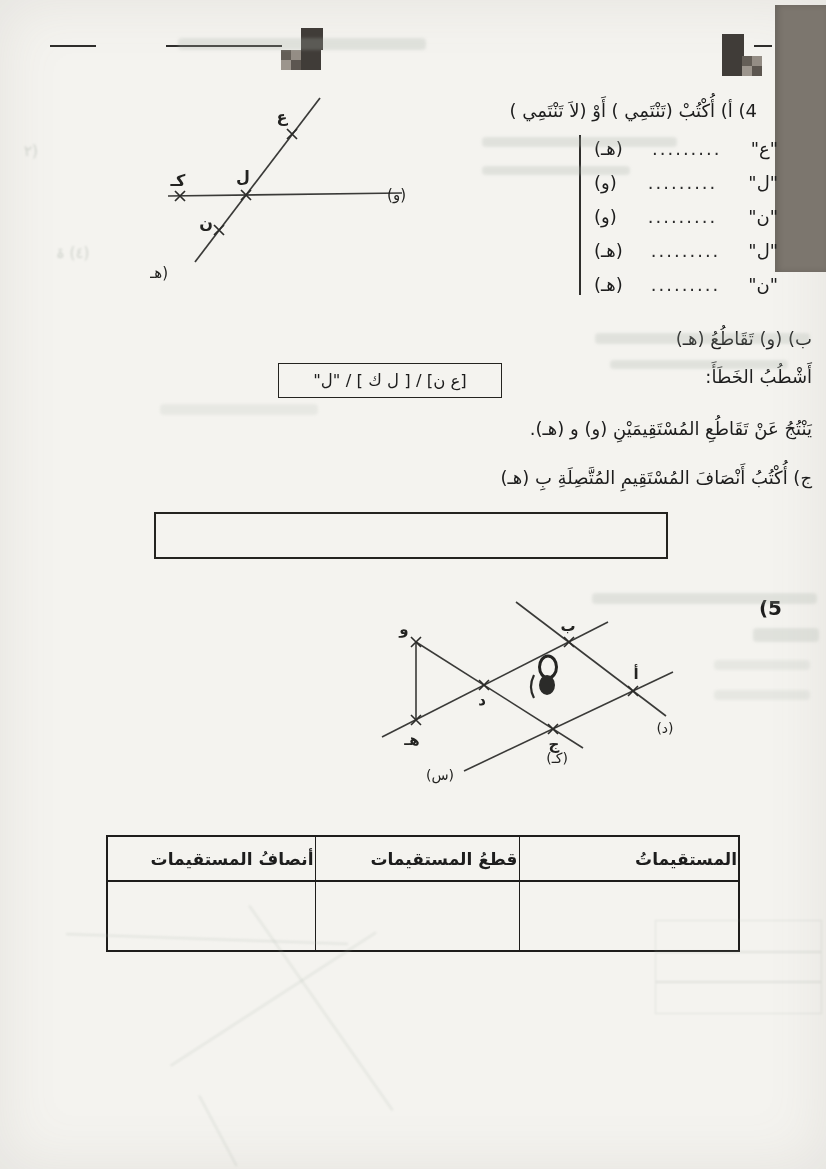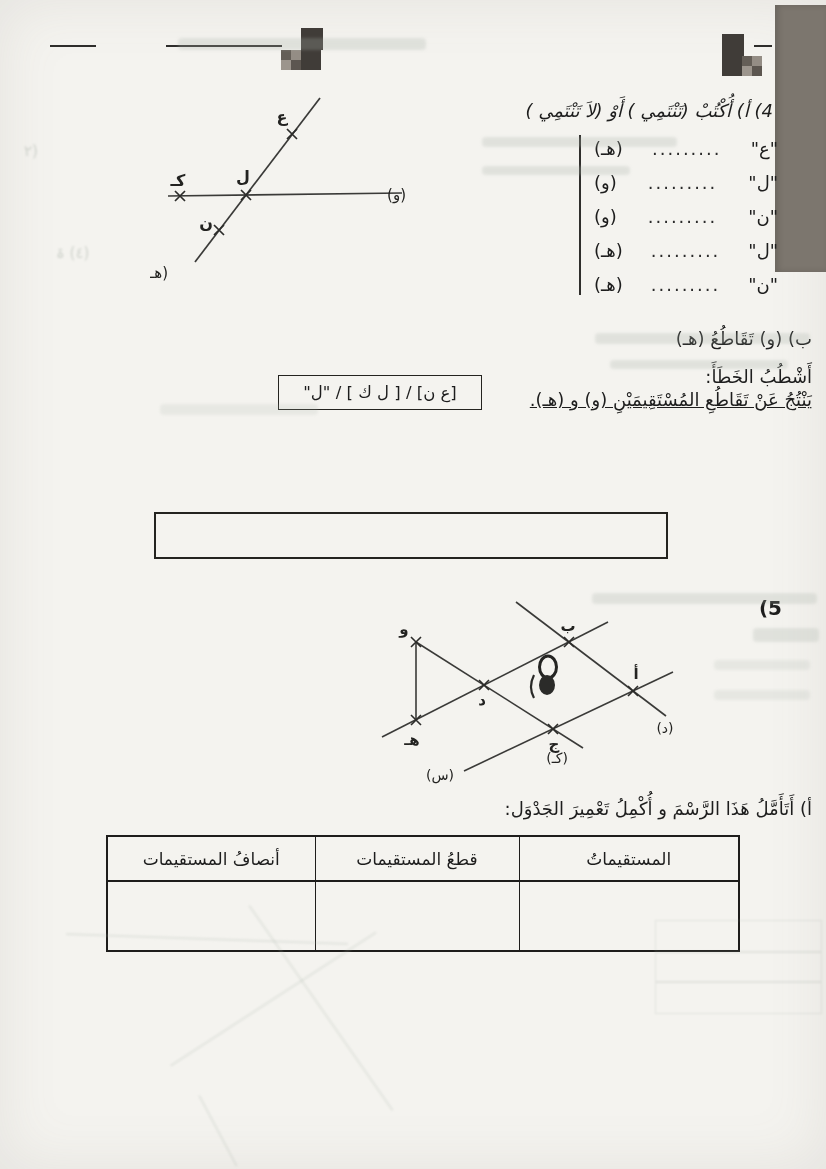--- a/index.html
+++ b/index.html
@@ -19,21 +19,21 @@
   .sq-dark{background:#403c38;}
   .sq-check{background:conic-gradient(#948d85 25%, #5c5650 25% 50%, #9c958d 50% 75%, #645e57 75%);}
   .q4item{position:absolute;right:48px;width:184px;display:flex;flex-direction:row;
           justify-content:space-between;align-items:baseline;font-size:18px;}
   .q4item .dots{flex:1;text-align:center;letter-spacing:2px;color:#2a2a2a;overflow:hidden;}
   .vdiv{position:absolute;left:579px;top:135px;width:2px;height:160px;background:#2f2e2c;}
   .inputbox{position:absolute;border:2px solid #24231f;background:transparent;box-sizing:border-box;}
   .khata-box{display:flex;align-items:center;justify-content:center;font-size:16.5px;}
   table.jadwal{position:absolute;left:106px;top:835px;width:632px;border-collapse:collapse;
           table-layout:fixed;font-size:17px;color:#1d1d1d;}
-  table.jadwal th,table.jadwal td{border:1.6px solid #1e1d1b;text-align:center;font-weight:normal;}
+  table.jadwal th,table.jadwal td{border:1.6px solid #1e1d1b;text-align:right;font-weight:bold;}
   table.jadwal th{height:41px;border-bottom-width:2.2px;}
   table.jadwal td{height:66px;}
   table.jadwal{border:2.2px solid #1e1d1b;}
   svg text{font-family:"DejaVu Sans",sans-serif;}
   
   .g-strip{position:absolute;background:#a9b2a9;opacity:.26;filter:blur(1.6px);border-radius:4px;}
   .g-line{position:absolute;background:#aeb7ae;opacity:.25;filter:blur(1.2px);height:2px;}
   .g-box{position:absolute;border:1.6px solid #9fa99f;opacity:.22;filter:blur(1px);}
   .g-blob{position:absolute;color:#99a399;opacity:.4;filter:blur(1px);font-size:15px;}
 </style>
@@ -54,21 +54,21 @@
 
   <div class="abs" style="left:722px;top:34px;width:42px;height:44px;">
     <div class="sq sq-dark" style="left:0;top:0;width:22px;height:22px;"></div>
     <div class="sq sq-dark" style="left:0;top:22px;width:20px;height:20px;"></div>
     <div class="sq sq-check" style="left:20px;top:22px;width:20px;height:20px;"></div>
   </div>
   <div class="rule" style="left:754px;top:45px;width:18px;"></div>
 
   <div class="bar"></div>
 
-  <div class="txt" style="top:100px;right:53px;font-weight:500;font-style:italic;">4) أ) أُكْتُبْ (تَنْتَمِي ) أَوْ (لاَ تَنْتَمِي )</div>
+  <div class="txt" style="top:100px;right:69px;font-weight:500;">4) أ) أُكْتُبْ (تَنْتَمِي ) أَوْ (لاَ تَنْتَمِي )</div>
 
   <div class="q4item" style="top:138px;">
     <span>"ع"</span>
     <span class="dots">.........</span>
     <span>(هـ)</span>
   </div>
   <div class="q4item" style="top:172px;">
     <span>"ل"</span>
     <span class="dots">.........</span>
     <span>(و)</span>
@@ -107,25 +107,26 @@
       <text x="93" y="94" text-anchor="middle">ل</text>
       <text x="56" y="140" text-anchor="middle">ن</text>
       <text x="132" y="34" text-anchor="middle">ع</text>
       <text x="256" y="112" text-anchor="start" font-weight="normal" font-size="15">(و)</text>
       <text x="18" y="190" text-anchor="start" font-weight="normal" font-size="15">(هـ)</text>
     </g>
   </svg>
 
   <div class="txt" style="top:328px;right:14px;">ب) (و) تَقَاطُعُ (هـ)</div>
   <div class="txt" style="top:366px;right:14px;">أَشْطُبُ الخَطَأَ:</div>
-  <div class="inputbox khata-box" style="left:278px;top:375px;width:204px;height:35px;border-width:1.5px;">
+  <div class="inputbox khata-box" style="left:278px;top:363px;width:224px;height:35px;border-width:1.5px;">
     <span>[ع ن] / [ ل ك ] / "ل"</span>
   </div>
-  <div class="txt" style="top:389px;right:14px;text-decoration:underline;">يَنْتُجُ عَنْ تَقَاطُعِ المُسْتَقِيمَيْنِ (و) و (هـ).</div>
-
+  <div class="txt" style="top:418px;right:14px;">يَنْتُجُ عَنْ تَقَاطُعِ المُسْتَقِيمَيْنِ (و) و (هـ).</div>
+
+  <div class="txt" style="top:467px;right:14px;">ج) أُكْتُبُ أَنْصَافَ المُسْتَقِيمِ المُتَّصِلَةِ بِ (هـ)</div>
   <div class="inputbox" style="left:154px;top:512px;width:514px;height:47px;"></div>
 
   <div class="txt" style="top:596px;right:44px;font-size:20px;font-weight:bold;">5)</div>
 
   <svg class="abs" style="left:368px;top:597px;" width="322" height="192" viewBox="0 0 322 192">
     <g stroke="#3a3a38" stroke-width="1.6" fill="none">
       <line x1="14" y1="140" x2="240" y2="25"></line>
       <line x1="48" y1="45" x2="215" y2="151"></line>
       <line x1="96" y1="174" x2="305" y2="75"></line>
       <line x1="148" y1="5" x2="298" y2="119"></line>
@@ -154,21 +155,20 @@
       <text x="297" y="136" text-anchor="middle">(د)</text>
     </g>
 
     <g>
       <path d="M166,78 Q160,90 166,101" stroke="#2a2a28" stroke-width="2.2" fill="none"></path>
       <ellipse cx="180" cy="70" rx="8.5" ry="11" stroke="#242422" stroke-width="3" fill="none"></ellipse>
       <ellipse cx="179" cy="88" rx="8" ry="10" fill="#2b2b29"></ellipse>
     </g>
   </svg>
 
-  <div class="txt" style="top:798px;right:14px;">أ) أَتَأَمَّلُ هَذَا الرَّسْمَ و أُكْمِلُ تَعْمِيرَ الجَدْوَل:</div>
 
   <table class="jadwal">
     <colgroup>
       <col style="width:220px;">
         <col style="width:204px;">
         <col style="width:208px;">
     </colgroup>
     <thead>
       <tr>
         <th>المستقيماتُ</th>

